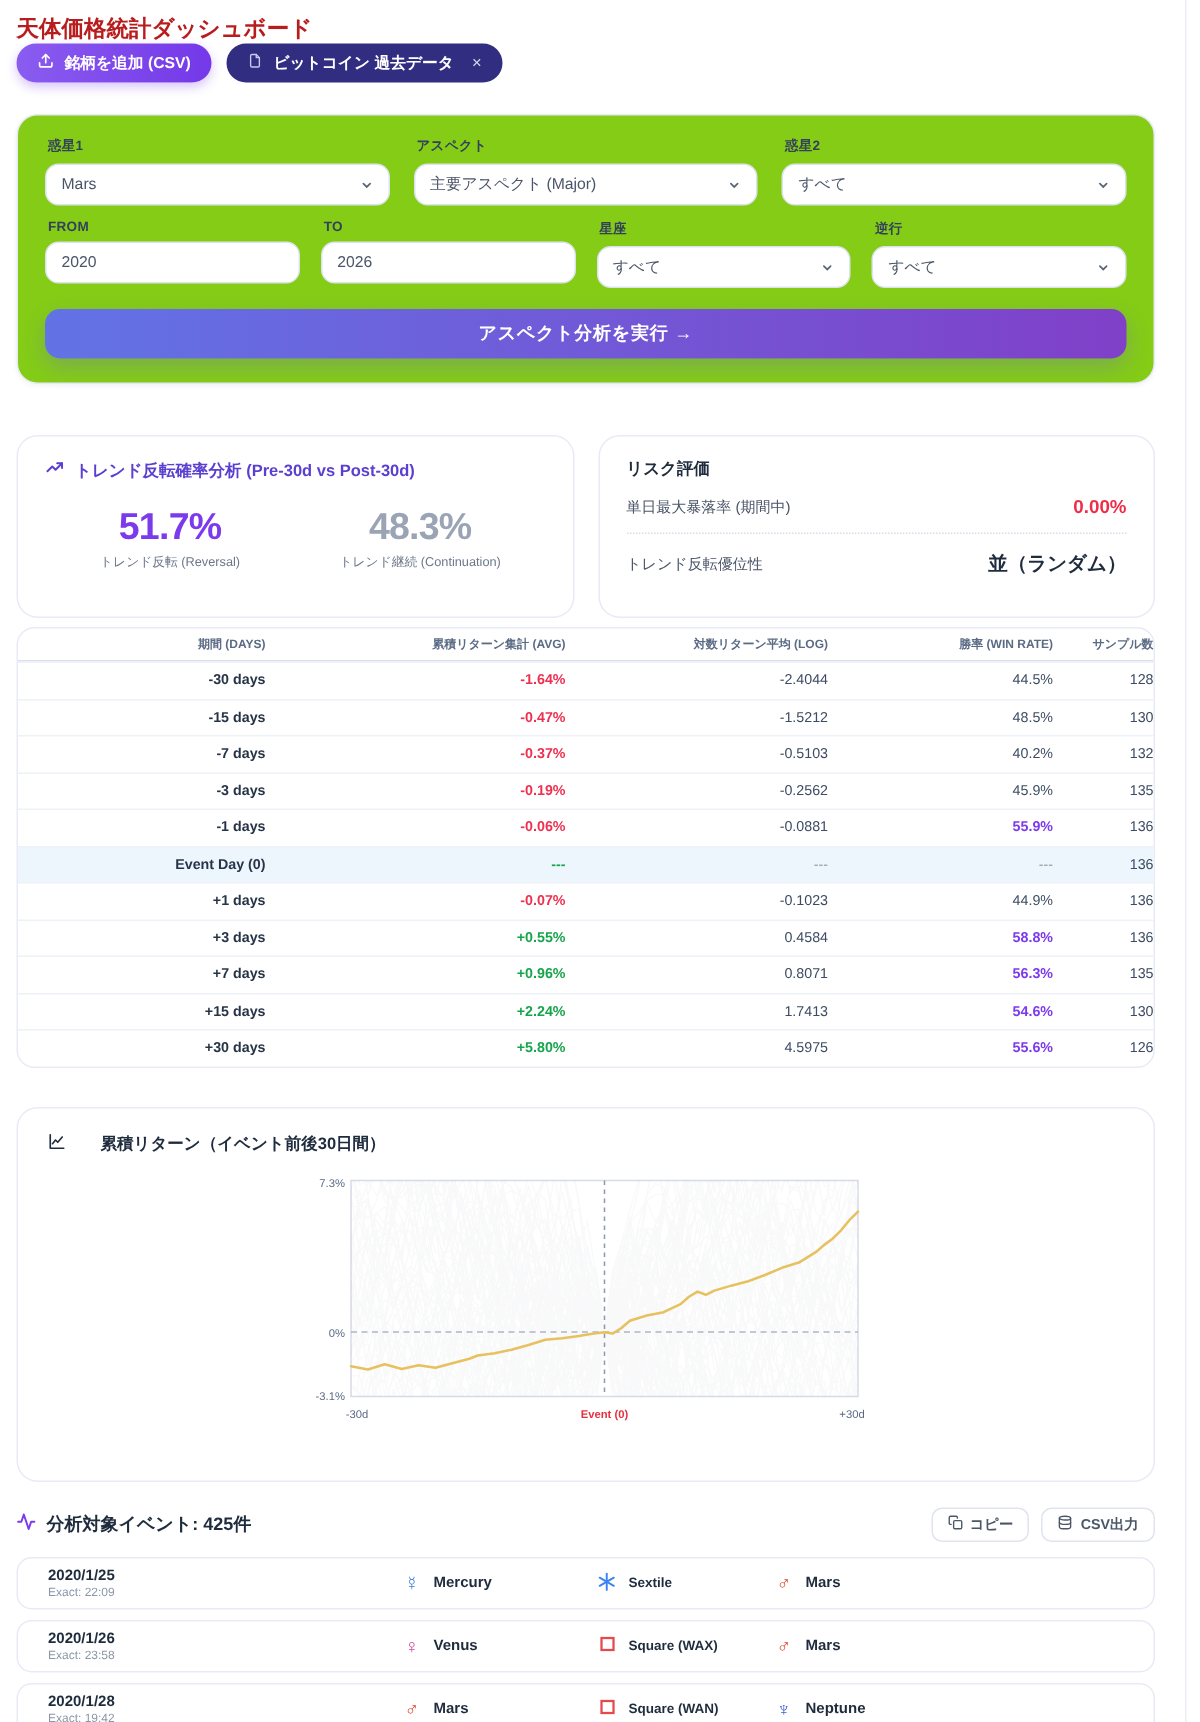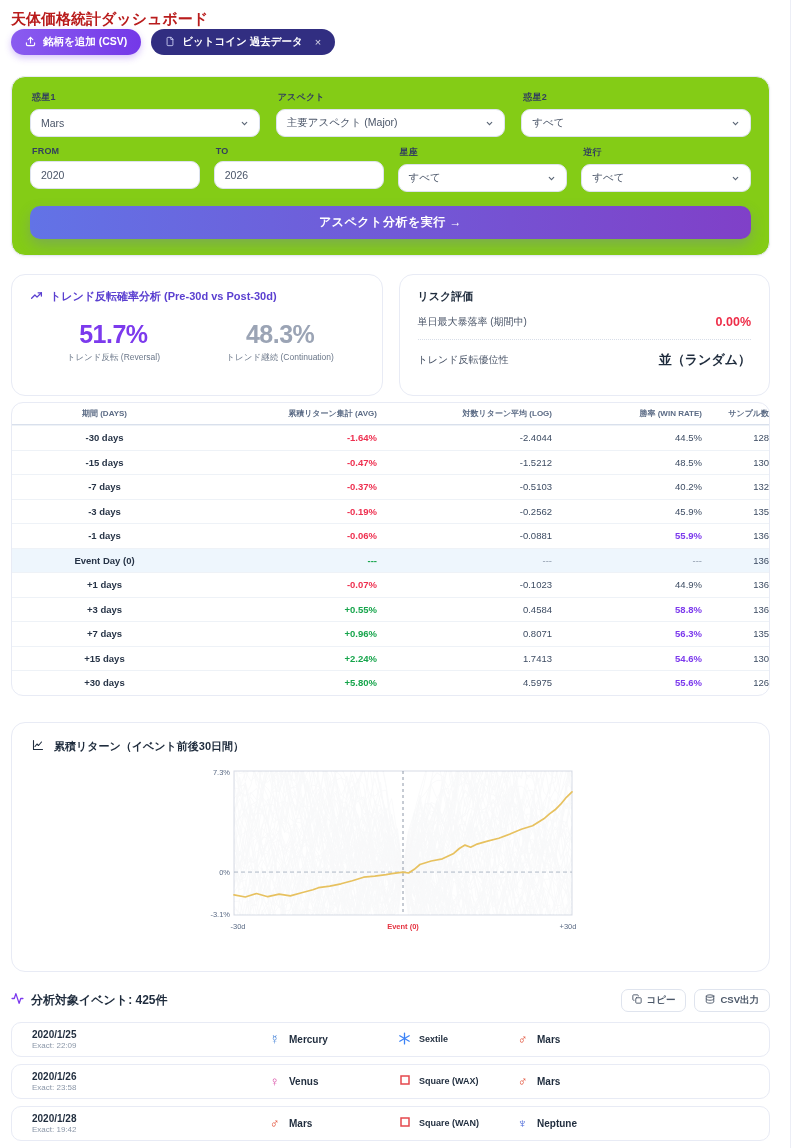--- a/index.html
+++ b/index.html
@@ -29,52 +29,52 @@
           display:flex; align-items:center; justify-content:space-between; padding:0 10px;
           font-size:10.5px; color:#4a5568; }
   input.tinput { width:100%; font-family:inherit; outline:none; display:block; }
   .chev { flex:none; display:flex; }
 
   .run-btn { margin-top:14px; width:100%; height:33px; border:none; border-radius:10px;
              background:linear-gradient(90deg,#6273e6,#8040c8); color:#fff; font-size:12px;
              font-weight:bold; letter-spacing:.5px; cursor:pointer;
              box-shadow:0 6px 14px rgba(99,92,222,.28); }
 
-  .cards { display:grid; grid-template-columns:1fr 1fr; gap:16px; margin-top:18px; }
+  .cards { display:grid; grid-template-columns:1fr 1fr; gap:16px; margin-top:34px; }
   .card { border:1px solid #e8ebf5; border-radius:14px; background:#fff; padding:14px 18px; height:122px; }
   .trend-title { display:flex; align-items:center; gap:7px; color:#5a3fd0; font-size:11px; font-weight:bold; }
   .stats { display:flex; margin-top:16px; }
   .stat { flex:1; text-align:center; }
   .stat-big { font-size:25px; font-weight:bold; letter-spacing:-.5px; }
   .v-purple { color:#7c3aed; } .v-gray { color:#9ba4b5; }
   .stat-lbl { font-size:8.5px; color:#6b7789; margin-top:3px; }
   .risk-title { font-size:11px; font-weight:bold; color:#1f2c3d; }
   .risk-row { display:flex; justify-content:space-between; align-items:center; padding:11px 0 10px; }
   .risk-row.dotted { border-bottom:1px dotted #d7dde8; }
   .risk-label { font-size:10px; color:#4a5568; }
   .risk-red { color:#ee2d48; font-weight:bold; font-size:12.5px;padding-left:14px; }
   .risk-strong { color:#1f2c3d; font-weight:bold; font-size:13px; }
 
   .table-card { margin-top:6px; border:1px solid #e8ebf5; border-radius:12px; overflow:hidden; background:#fff; }
   .trow { display:grid; grid-template-columns:165px 200px 175px 150px 1fr; align-items:center;
           height:24.5px; border-top:1px solid #eef2f7; font-size:9.5px; }
   .trow.head { height:22px; border-top:none; border-bottom:1px solid #d9e0ec; }
   .trow.head .tc { color:#5b6b85; font-size:8px; font-weight:bold; }
   .tc { text-align:right; }
-  .tc.c1 { text-align:center; padding-left:20px; font-weight:bold; color:#273447; }
+  .tc.c1 { text-align:right; padding-left:20px; font-weight:bold; color:#273447; }
   .neg { color:#ee3050; font-weight:bold; }
   .pos { color:#17a54c; font-weight:bold; }
   .muted { color:#8b97a8; }
   .purple { color:#7c3aed; font-weight:bold; }
   .navy { color:#3d4c63; }
   .trow.highlight { background:#eef6fd; }
 
   .chart-card { margin-top:26px; border:1px solid #e8ebf5; border-radius:14px; background:#fff;
                 padding:16px 20px 14px; height:250px; }
-  .chart-title { display:flex; align-items:center; gap:10px; font-size:11px; font-weight:bold; color:#1f2c3d; }
+  .chart-title { display:flex; align-items:center; gap:23px; font-size:11px; font-weight:bold; color:#1f2c3d; }
   .chart-box { display:flex; justify-content:center; margin-top:12px; }
 
   .events-head { margin-top:17px; display:flex; justify-content:space-between; align-items:center; }
   .events-title { display:flex; align-items:center; gap:7px; font-size:12px; font-weight:bold; color:#1f2c3d; }
   .ebtns { display:flex; gap:8px; }
   .ebtn { display:inline-flex; align-items:center; gap:5px; height:23px; padding:0 10px;
           border:1px solid #dfe4ee; border-radius:7px; background:#fff; font-size:9.5px;
           font-weight:bold; color:#4b5768; cursor:pointer; font-family:inherit; }
 
   .events-list { margin-top:10px; }

